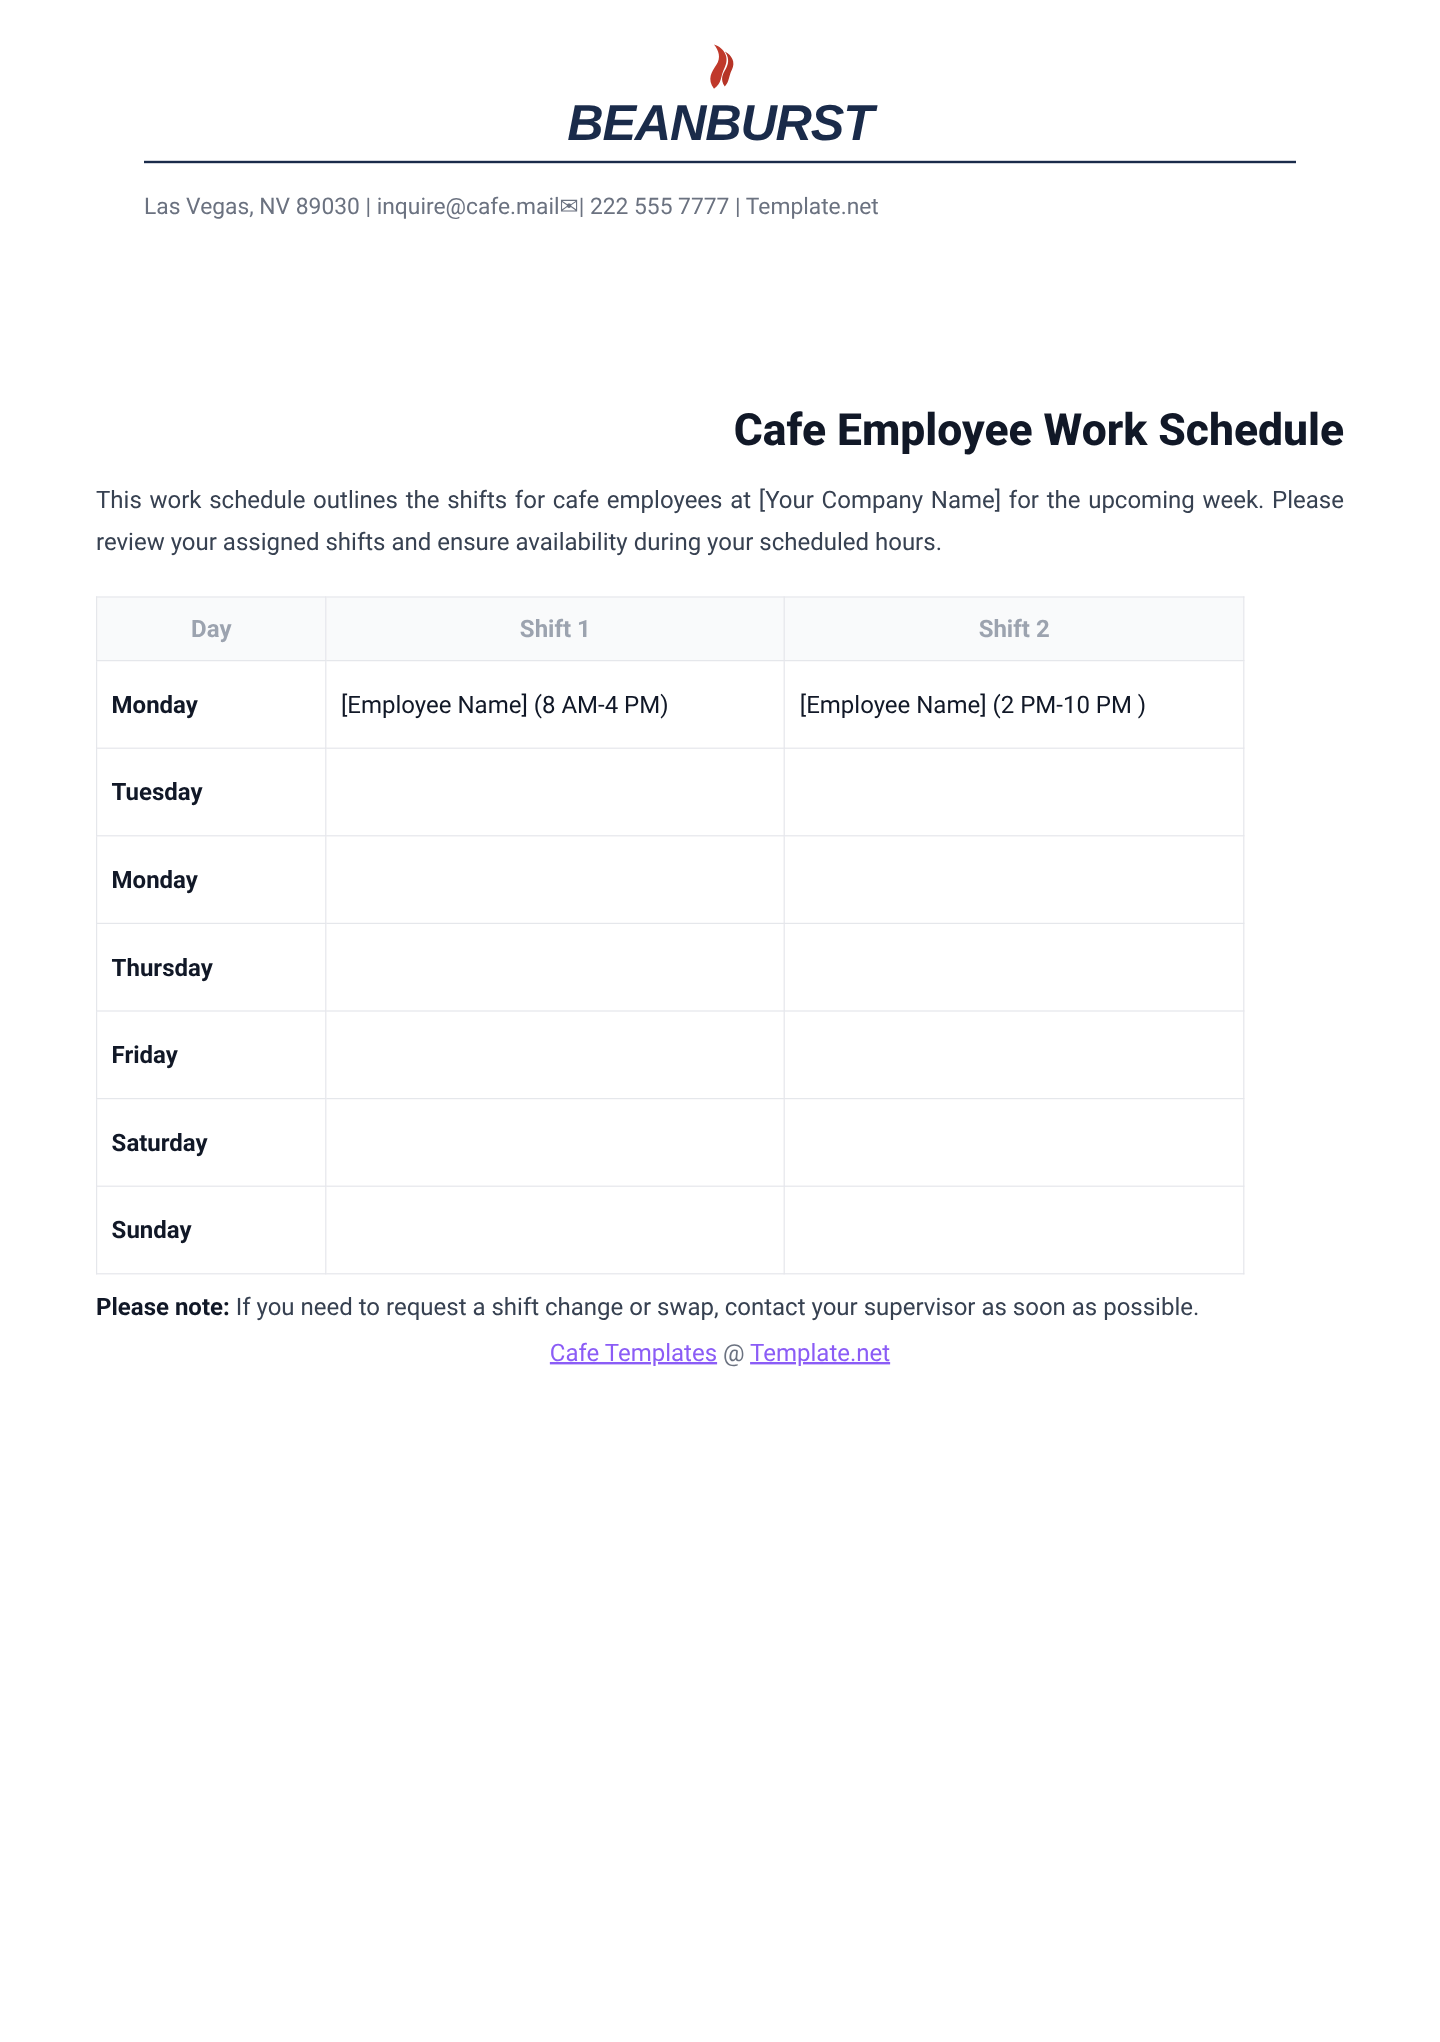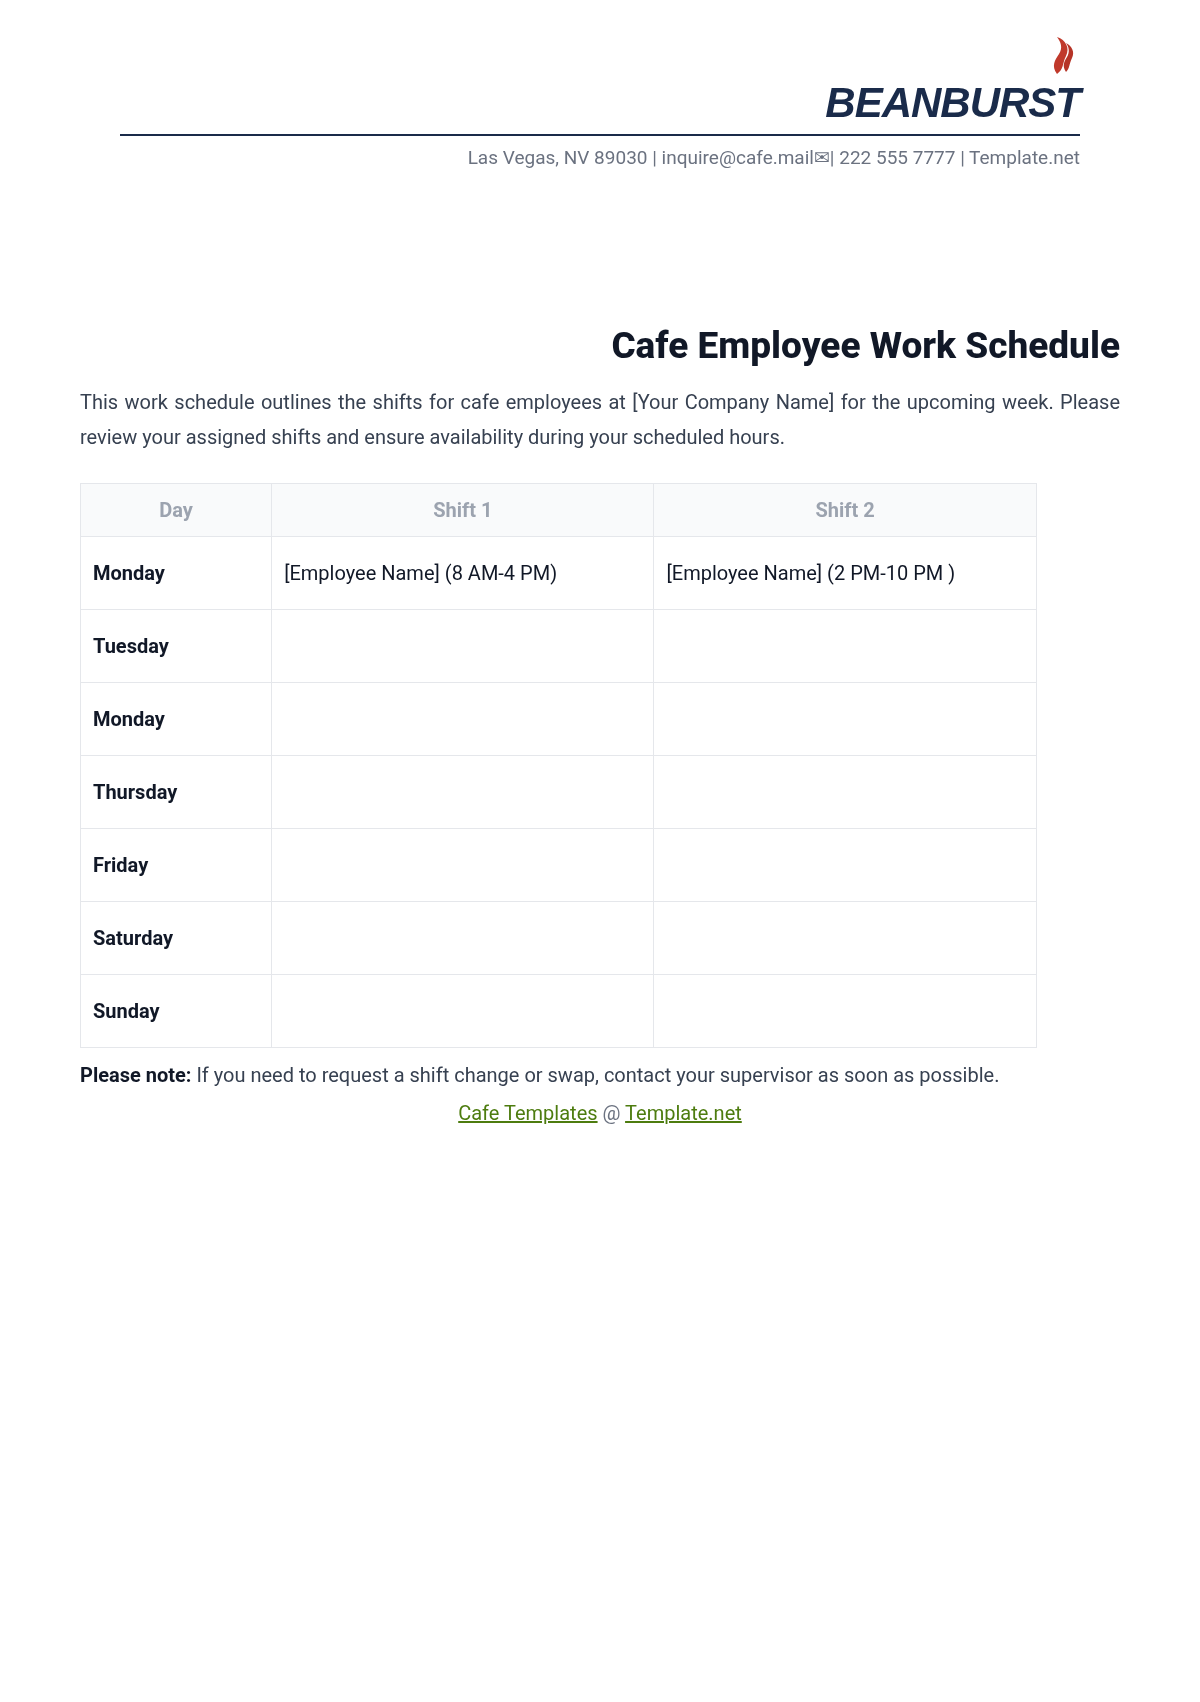--- a/index.html
+++ b/index.html
@@ -11,21 +11,21 @@
     }
     .page {
       padding: 30px 80px 60px;
     }
     .header-band {
       border-bottom: 2px solid #1a2b4a;
       padding-bottom: 0;
       margin: 0 40px;
     }
     .logo-wrap {
-      text-align: right;
+      text-align: center;
       padding: 6px 0 10px;
     }
     .logo-steam {
       display: inline-block;
       margin-bottom: 2px;
     }
     .logo-word {
       font-family: "Arial Black", Impact, sans-serif;
       font-weight: 900;
       font-style: italic;
@@ -37,24 +37,24 @@
     .logo-sub {
       font-family: Arial, sans-serif;
       font-weight: 600;
       font-size: 12px;
       letter-spacing: 10px;
       color: #1a2b4a;
       margin-top: 4px;
       padding-left: 10px;
     }
     .contact-line {
-      text-align: right;
+      text-align: left;
       color: #6b7280;
       font-size: 19px;
-      padding: 10px 0 0;
+      padding: 24px 0 0;
       margin: 0 40px;
     }
     .title {
       font-size: 37px;
       font-weight: 800;
       text-align: right;
       color: #111827;
       margin-top: 155px;
       margin-bottom: 18px;
     }
@@ -103,21 +103,21 @@
       margin-top: 10px;
     }
     .note strong { color: #111827; font-weight: 700; }
     .footer-links {
       text-align: center;
       font-size: 20px;
       margin-top: 8px;
       color: #6b7280;
     }
     .footer-links a {
-      color: #4d7c0f;
+      color: #8b5cf6;
       text-decoration: underline;
     }
   </style>
 </head>
 <body>
 
 <div class="page">
 
   <div class="header-band">
     <div class="logo-wrap">

